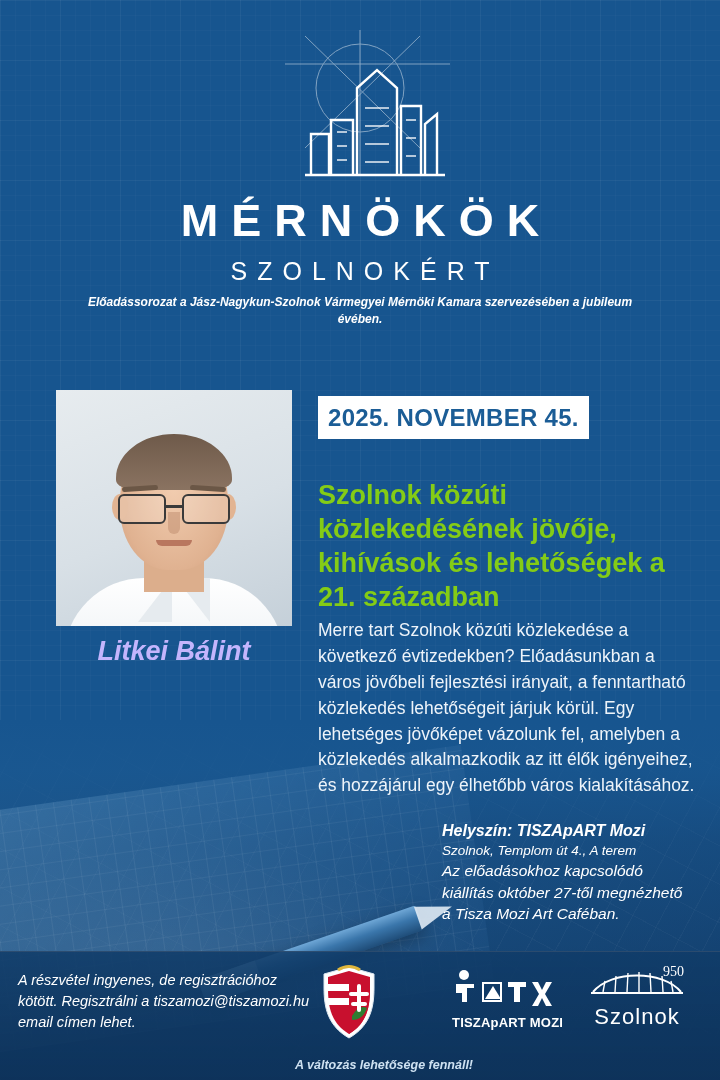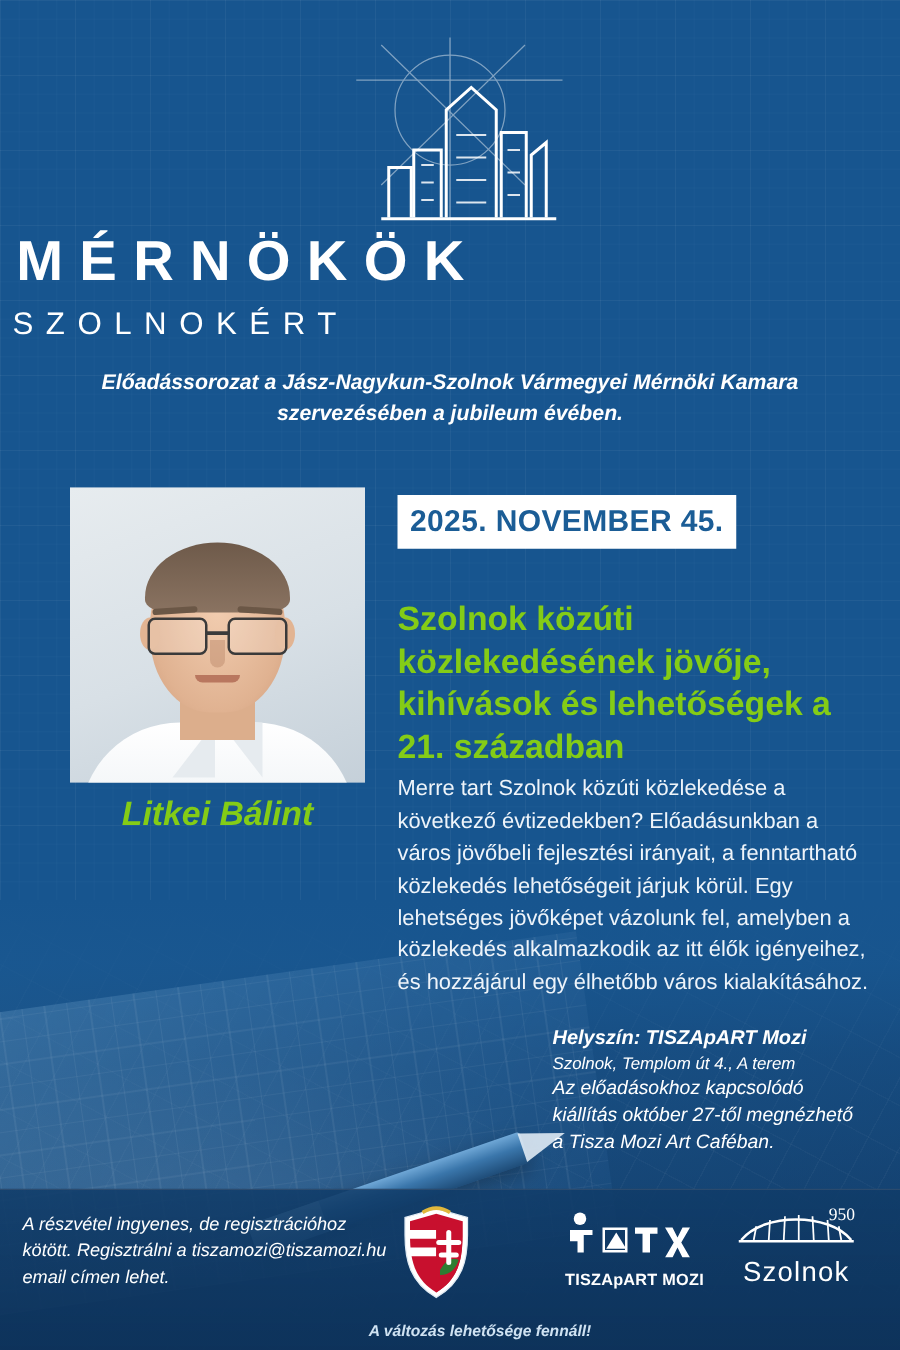--- a/index.html
+++ b/index.html
@@ -66,32 +66,32 @@
   }
   .pencil:before{
     content:"";position:absolute;left:0;top:0;width:60px;height:100%;
     background:linear-gradient(180deg,#8fc0e6,#4d86b9);
   }
 
   
   .logo-wrap{position:absolute;top:28px;left:0;right:0;display:flex;justify-content:center;}
   .logo-svg{display:block;}
 
-  .title-block{position:absolute;top:186px;left:0;right:0;}
+  .title-block{position:absolute;top:198px;left:0;right:0;text-align:center;}
   .title-main{
     color:#fff;font-size:45px;font-weight:700;letter-spacing:13px;
     line-height:1;text-indent:13px;
   }
   .title-sub{
     color:#fff;font-size:25px;font-weight:400;letter-spacing:10px;
     margin-top:14px;text-indent:10px;
   }
   .lede{
     position:absolute;top:294px;left:0;right:0;text-align:center;
-    color:#ffffff;font-size:17px;font-style:italic;font-weight:700;line-height:1.45;
+    color:#ffffff;font-size:12px;font-style:italic;font-weight:700;line-height:1.45;
     padding:0 70px;box-sizing:border-box;
   }
 
   
   .photo{
     position:absolute;left:56px;top:390px;width:236px;height:236px;
     overflow:hidden;background:#c9d6e0;
   }
   .photo .bg{
     position:absolute;inset:0;
@@ -124,21 +124,21 @@
   .shirt{
     position:absolute;left:50%;top:188px;margin-left:-110px;width:220px;height:80px;
     background:linear-gradient(180deg,#ffffff,#eef2f5);
     border-radius:90px 90px 0 0;
   }
   .collar-l,.collar-r{position:absolute;top:188px;width:0;height:0;border-style:solid;}
   .collar-l{left:50%;margin-left:-36px;border-width:0 0 44px 34px;border-color:transparent transparent #e6ebef transparent;}
   .collar-r{left:50%;margin-left:2px;border-width:0 34px 44px 0;border-color:transparent #e6ebef transparent transparent;}
   .speaker-name{
     position:absolute;left:40px;top:636px;width:268px;text-align:center;
-    color:#84cc16;font-size:27px;font-style:italic;font-weight:700;
+    color:#c4b5fd;font-size:27px;font-style:italic;font-weight:700;
   }
 
   
   .datebox{
     position:absolute;left:318px;top:396px;
     display:inline-block;background:#ffffff;color:#1b5d96;
     font-size:24px;font-weight:700;line-height:1.32;
     padding:6px 10px 5px 10px;letter-spacing:.3px;
   }
   .talk-title{

